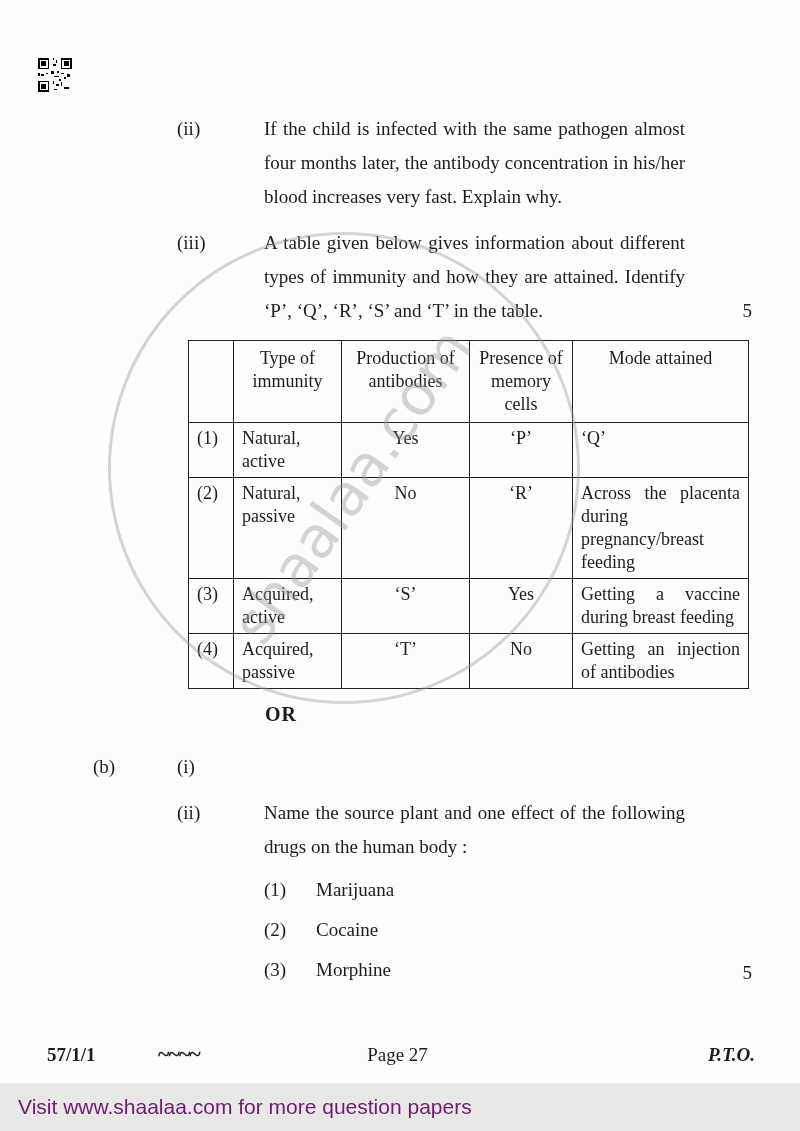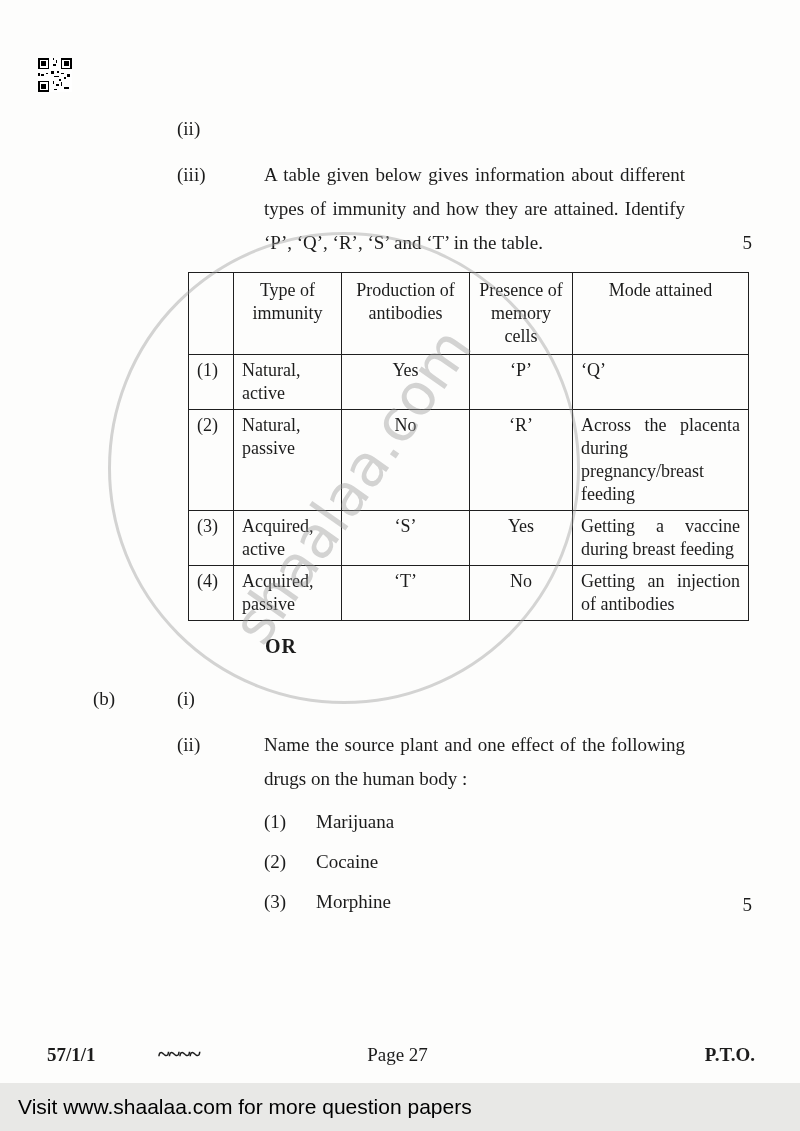--- a/index.html
+++ b/index.html
@@ -51,30 +51,30 @@
 
   .or { font-size:20px; font-weight:bold; margin:10px 0 24px 172px; letter-spacing:1px; }
 
   .sublist { margin-top:6px; }
   .subitem { display:grid; grid-template-columns:52px 1fr; line-height:40px; }
 
   .footer { position:absolute; left:40px; right:45px; top:1044px; height:26px; font-size:19px; z-index:1; }
   .f-left     { position:absolute; left:7px;font-weight:bold; }
   .f-squiggle { position:absolute; left:118px; font-weight:bold; letter-spacing:-1px; font-size:22px; top:-3px; }
   .f-center   { position:absolute; left:50%; transform:translateX(-50%); }
-  .f-right    { position:absolute; right:0; font-weight:bold; }
+  .f-right    { position:absolute; right:0; font-weight:bold; font-style:italic; }
 
   .bottom-bar {
     position:absolute; left:0; right:0; bottom:0; height:48px;
     background:#e8e8e6;
     display:flex; align-items:center;
     padding-left:18px;
     font-family:"Liberation Sans", sans-serif;
     font-size:21px;
-    color:#000000;
+    color:#701a75;
     z-index:2;
   }
 
   .watermark { position:absolute; inset:0; z-index:5; pointer-events:none; opacity:0.42; }
   .wm-ellipse {
     position:absolute; left:108px; top:232px; width:472px; height:472px;
     border:3px solid #9a9a9a; border-radius:50%;
   }
   .wm-text {
     position:absolute; left:132px; top:452px; width:440px;
@@ -125,20 +125,21 @@
         <rect x="13" y="13" width="1" height="1"></rect>
     </g>
   </svg>
 </div>
 
 <div class="content">
 
   <div class="qrow">
     <div class="qlabel"></div>
     <div class="qlabel">(ii)</div>
+    <div class="qtext">If the child is infected with the same pathogen almost four months later, the antibody concentration in his/her blood increases very fast. Explain why.</div>
     <div class="marks"></div>
   </div>
 
   <div class="qrow">
     <div class="qlabel"></div>
     <div class="qlabel">(iii)</div>
     <div class="qtext">A table given below gives information about different types of immunity and how they are attained. Identify ‘P’, ‘Q’, ‘R’, ‘S’ and ‘T’ in the table.</div>
     <div class="marks">5</div>
   </div>
 

